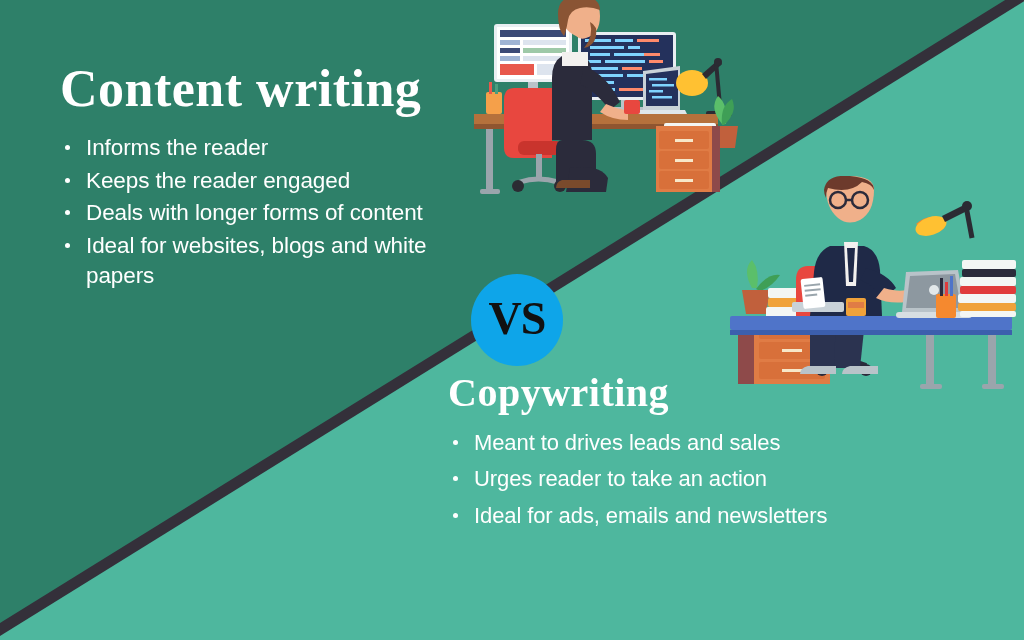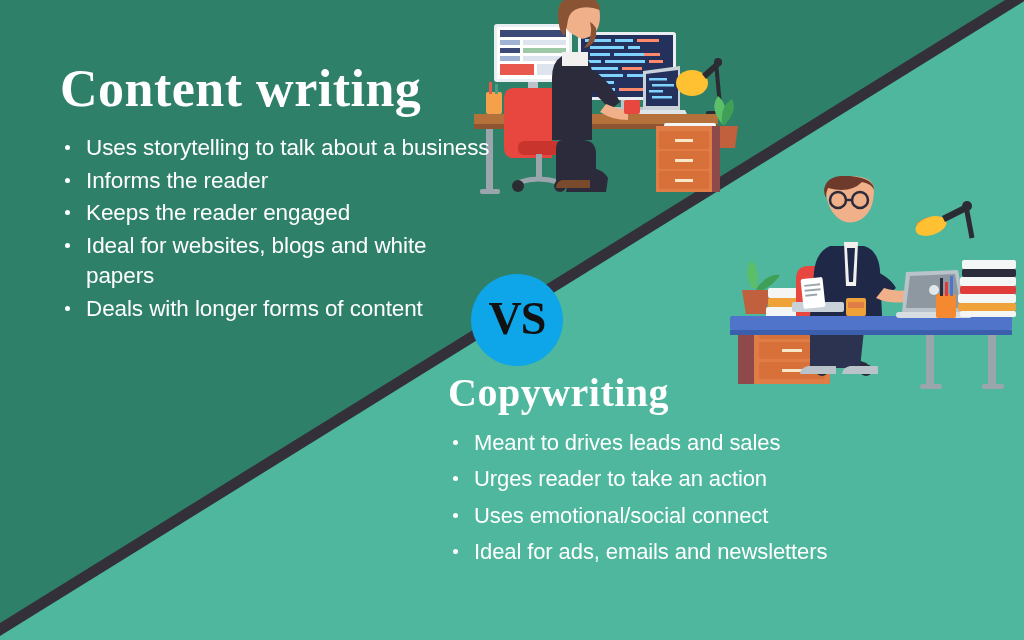--- a/index.html
+++ b/index.html
@@ -379,34 +379,32 @@
       <rect x="210" y="118" width="20" height="24" rx="2" fill="#f5892f"></rect>
       <rect x="214" y="102" width="3" height="18" fill="#2b2b3b"></rect>
       <rect x="219" y="106" width="3" height="14" fill="#e03b3b"></rect>
       <rect x="224" y="100" width="3" height="20" fill="#4f74c9"></rect>
     </g>
   </svg>
 
   <div class="panel panel-top">
     <h1 class="title">Content writing</h1>
     <ul class="bullets">
-      <li>Uses storytelling to talk about a business</li>
       <li>Informs the reader</li>
       <li>Keeps the reader engaged</li>
+      <li>Deals with longer forms of content</li>
       <li>Ideal for websites, blogs and white papers</li>
-      <li>Deals with longer forms of content</li>
     </ul>
   </div>
 
   <div class="panel panel-bottom">
     <h1 class="title">Copywriting</h1>
     <ul class="bullets">
       <li>Meant to drives leads and sales</li>
       <li>Urges reader to take an action</li>
-      <li>Uses emotional/social connect</li>
       <li>Ideal for ads, emails and newsletters</li>
     </ul>
   </div>
 
   <div class="vs-badge">
     <span>VS</span>
   </div>
 
 </div>
 

